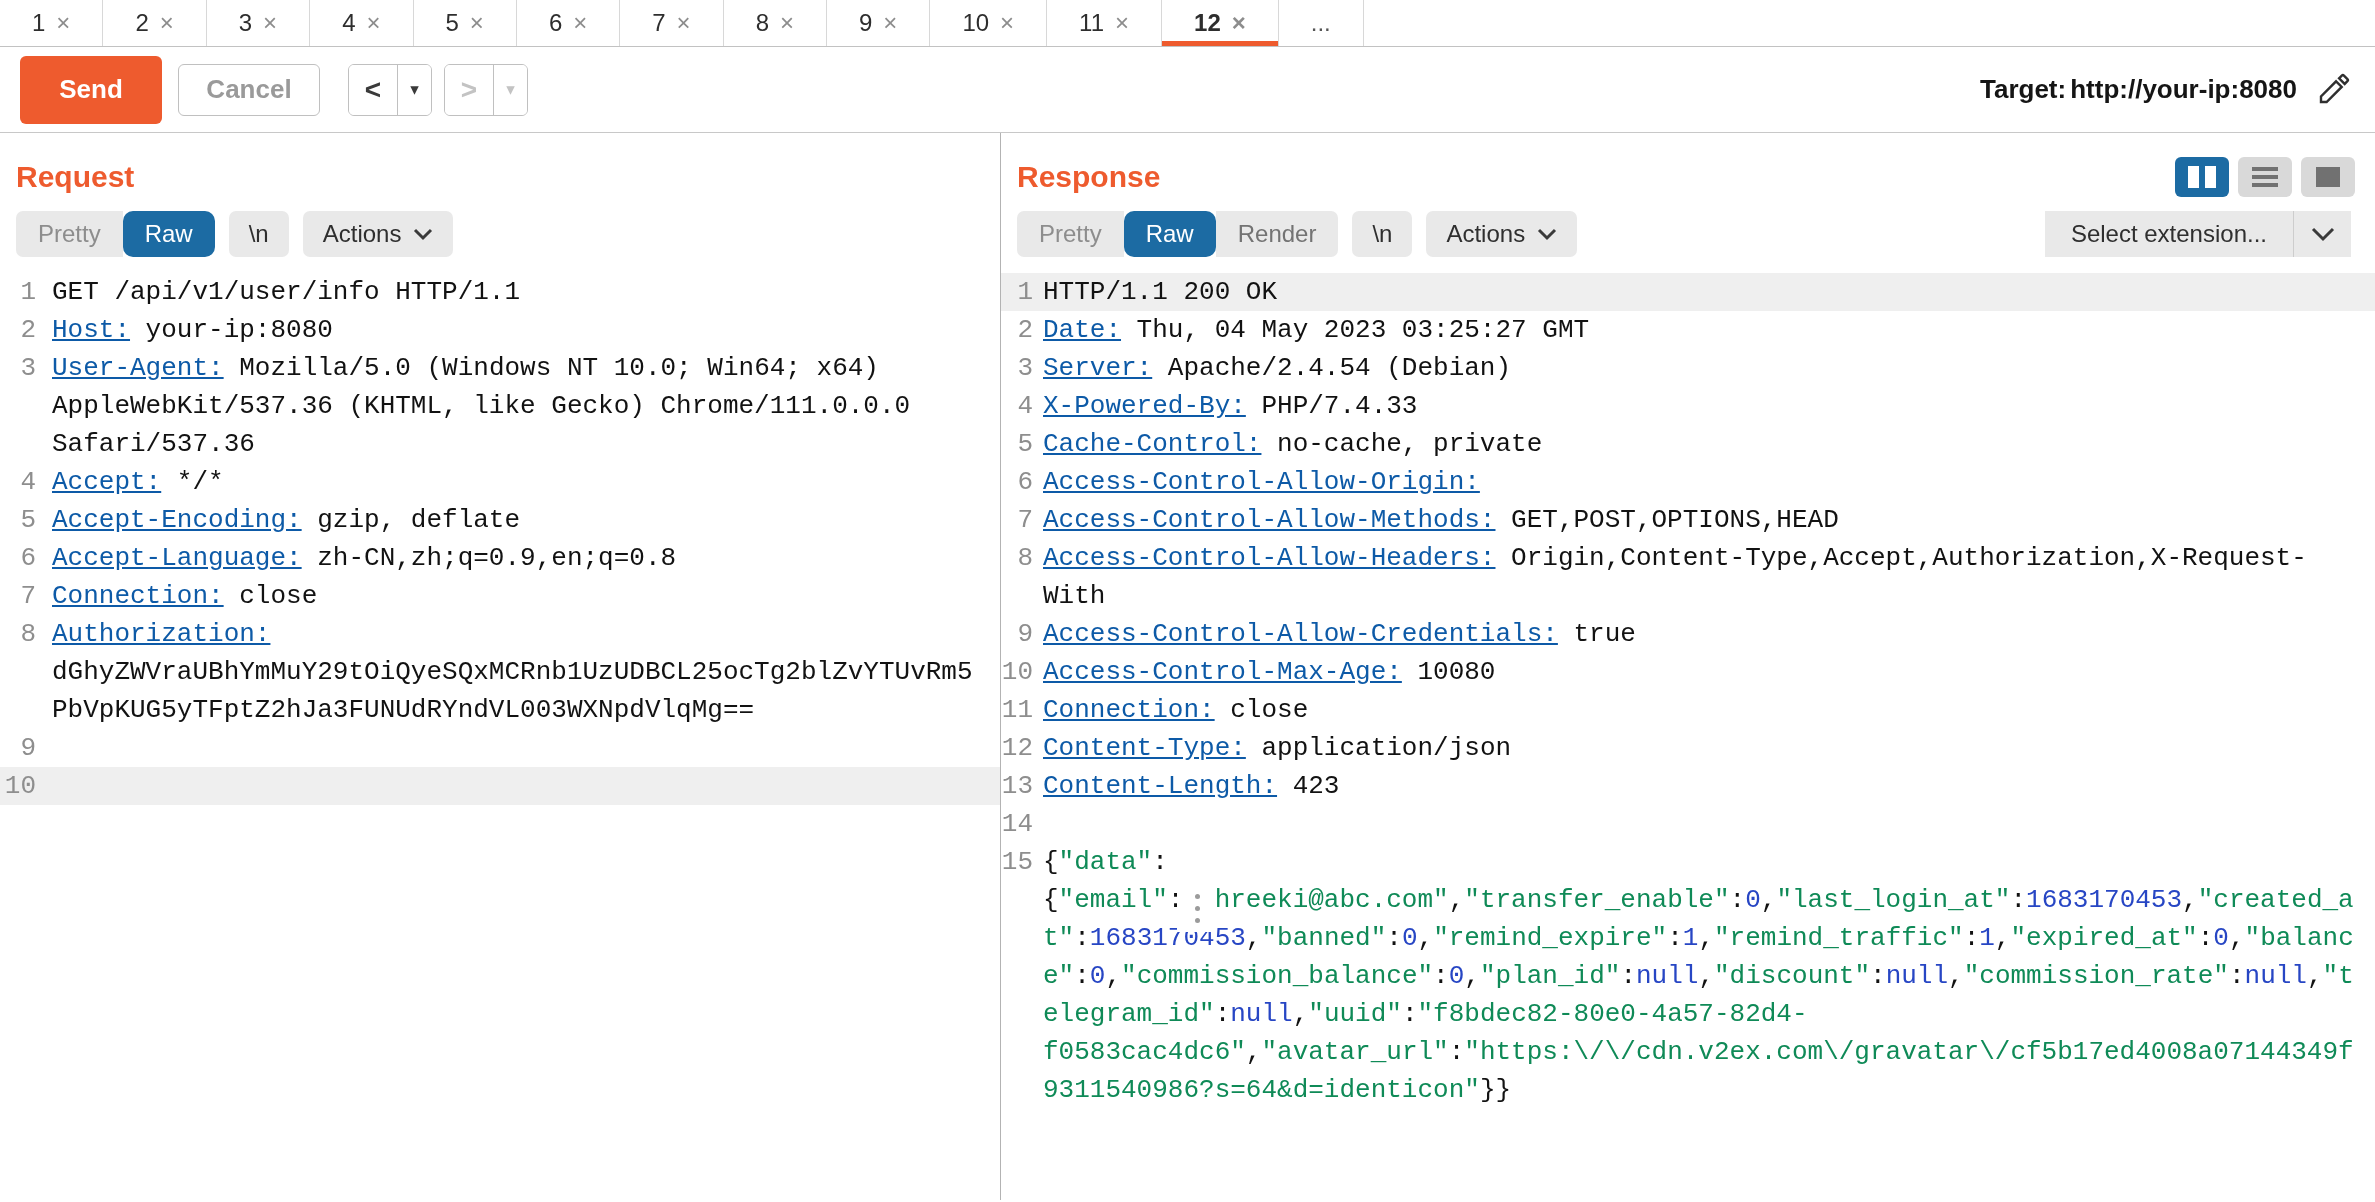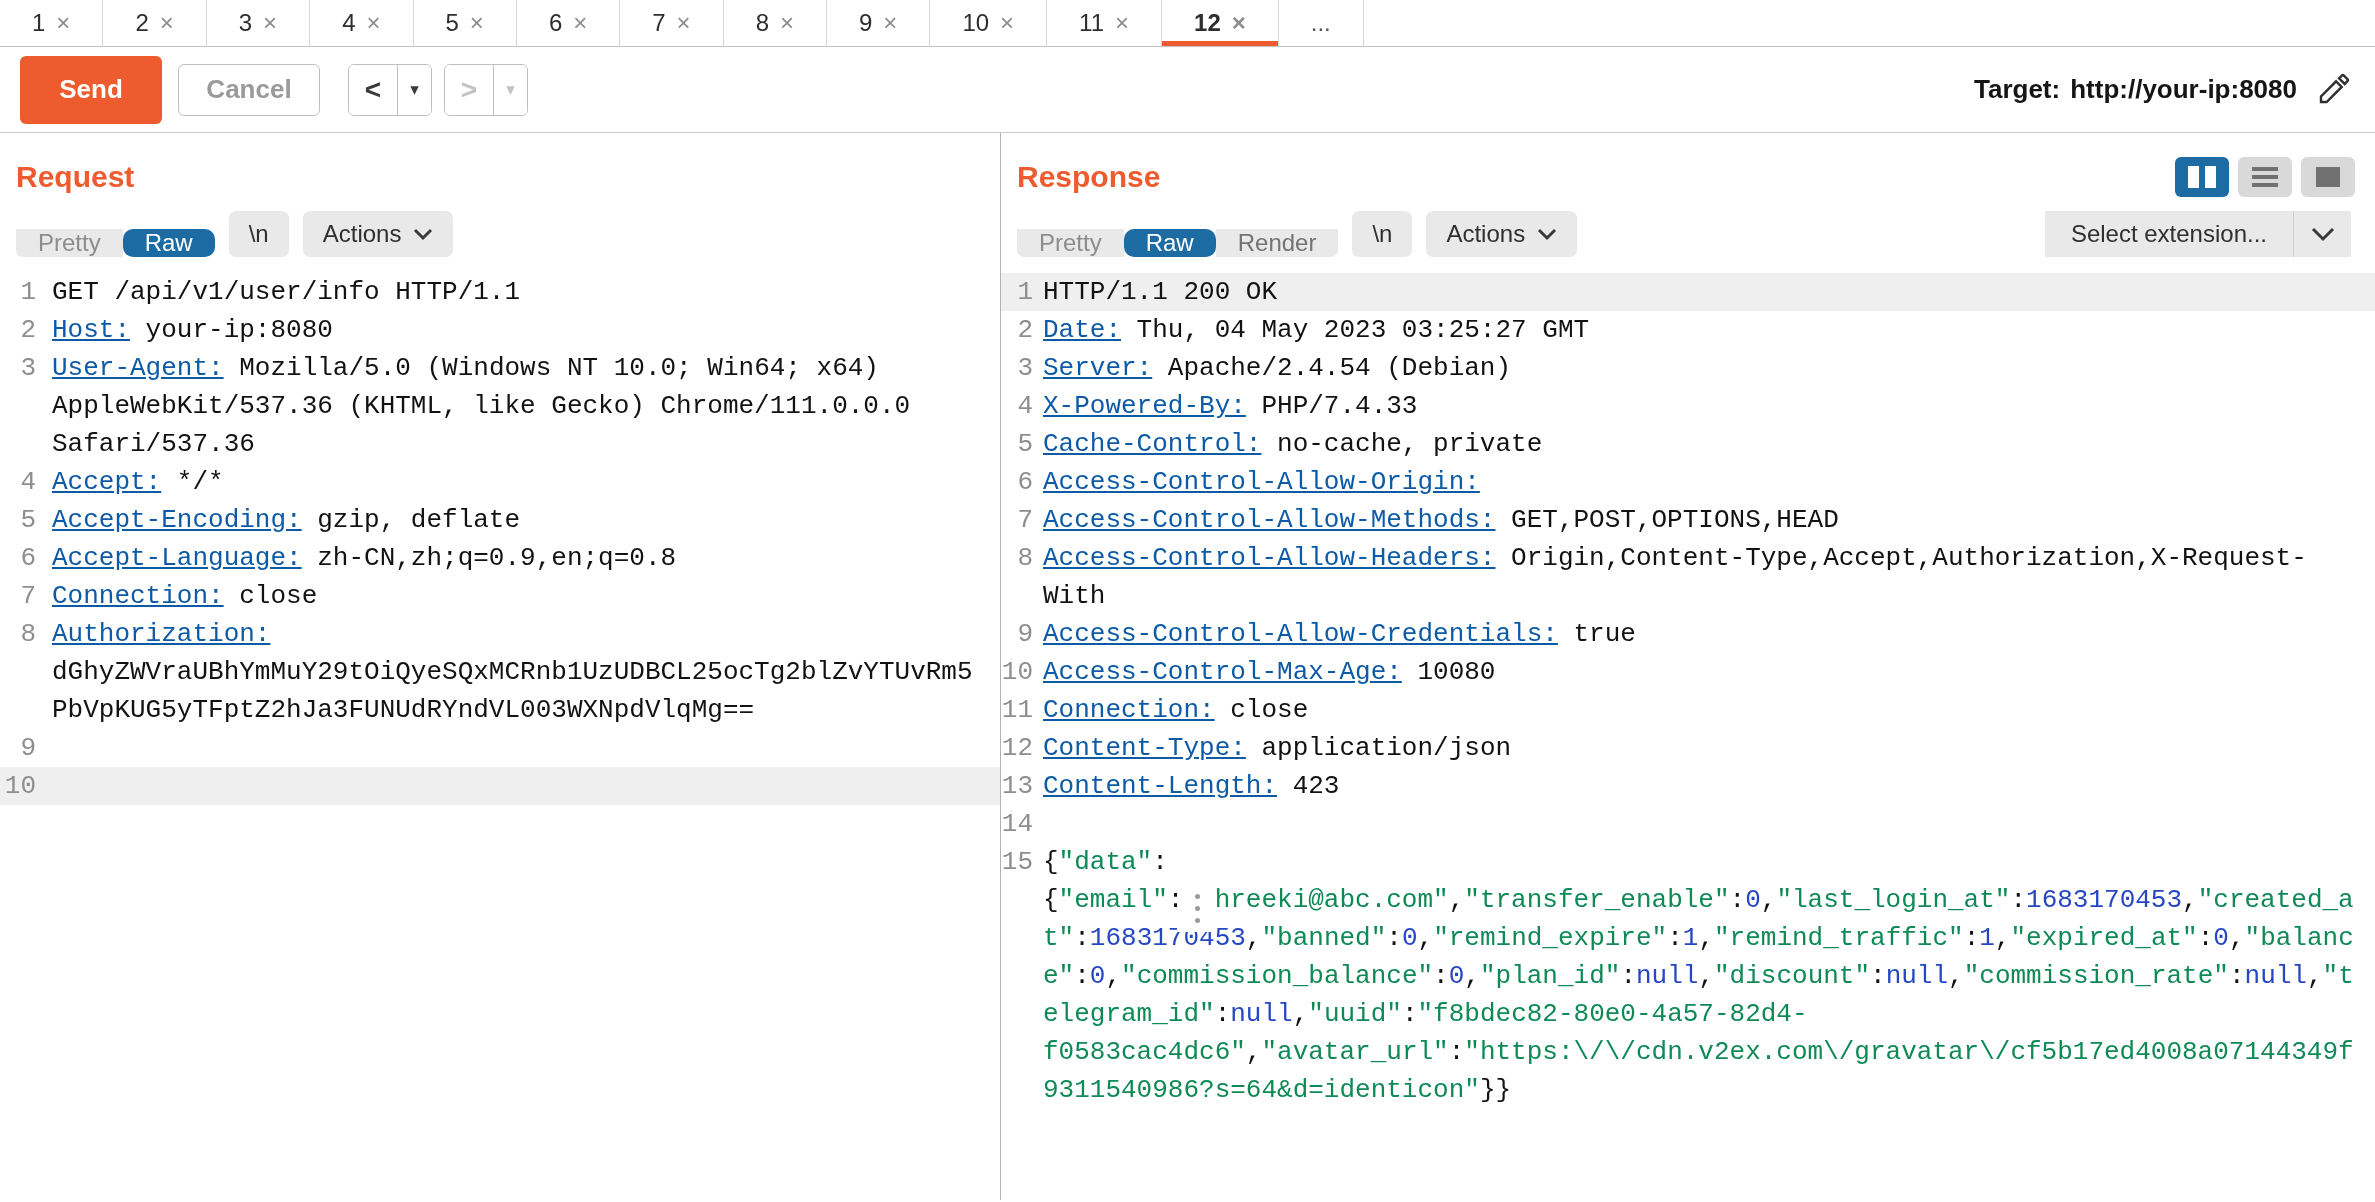--- a/index.html
+++ b/index.html
@@ -28,21 +28,21 @@
   .toolbar{height:86px;display:flex;align-items:center;padding:0 20px;border-bottom:1px solid #c8c8c8;}
   .send-btn{width:142px;height:68px;background:var(--accent);color:#fff;font-size:26px;font-weight:bold;
             border:none;border-radius:6px;font-family:inherit;cursor:pointer;}
   .cancel-btn{width:142px;height:52px;margin-left:16px;background:#fff;color:#9a9a9a;font-size:26px;font-weight:bold;
               border:1px solid #c0c0c0;border-radius:6px;font-family:inherit;cursor:pointer;}
   .nav-group{display:flex;margin-left:28px;height:52px;border:1px solid #c0c0c0;border-radius:6px;overflow:hidden;background:#fff;}
   .nav-group + .nav-group{margin-left:12px;}
   .nav-main{width:48px;border:none;background:#fff;font-size:28px;font-weight:bold;color:#3a3a3a;font-family:inherit;cursor:pointer;}
   .nav-drop{width:34px;border:none;border-left:1px solid #c0c0c0;background:#fff;font-size:17px;color:#3a3a3a;font-family:inherit;cursor:pointer;}
   .nav-group.disabled .nav-main,.nav-group.disabled .nav-drop{color:#c3c3c3;}
-  .target{margin-left:auto;font-size:26px;font-weight:bold;color:#151515;display:flex;gap:10px;white-space:nowrap;}
+  .target{margin-left:auto;font-size:26px;font-weight:bold;color:#151515;display:flex;gap:4px;white-space:nowrap;}
   .edit-icon{margin-left:18px;margin-right:4px;cursor:pointer;flex:0 0 auto;}
 
   
   .main{display:flex;height:1067px;}
   .panel{background:#fff;display:flex;flex-direction:column;}
   .request-panel{width:1001px;border-right:1px solid #b3b3b3;}
   .response-panel{flex:1;min-width:0;}
 
   .panel-head{display:flex;align-items:center;padding:22px 20px 0 16px;height:66px;}
   .panel-title{margin:0;font-size:30px;font-weight:bold;color:var(--accent);}
@@ -52,21 +52,21 @@
           display:flex;align-items:center;justify-content:center;cursor:pointer;padding:0;}
   .lt-btn.selected{background:var(--blue);}
   .lt-cols{display:flex;gap:6px;}
   .lt-cols span{width:11px;height:22px;background:#fff;display:block;}
   .lt-rows{display:flex;flex-direction:column;gap:4px;}
   .lt-rows span{width:26px;height:4px;background:#717171;display:block;}
   .lt-square{width:24px;height:20px;background:#717171;display:block;}
 
   
   .viewbar{display:flex;align-items:stretch;gap:14px;height:46px;margin-top:12px;padding:0 16px;flex:0 0 auto;}
-  .seg-group{display:flex;border-radius:7px;overflow:hidden;align-items:flex-end;}
+  .seg-group{display:flex;border-radius:7px;overflow:hidden;}
   .seg{border:none;background:#e9e9e9;color:#8d8d8d;font-size:24px;padding:0 22px;font-family:inherit;cursor:pointer;}
   .seg.selected{background:var(--blue);color:#fff;border-radius:10px;}
   .seg.disabled{color:#737373;}
   .chip{border:none;border-radius:7px;background:#e9e9e9;color:#2f2f2f;font-size:24px;padding:0 20px;
         font-family:inherit;display:flex;align-items:center;gap:12px;cursor:pointer;}
   .ext-group{margin-left:auto;margin-right:8px;display:flex;align-items:stretch;border-radius:0;overflow:hidden;background:#e9e9e9;}
   .ext-label{display:flex;align-items:center;padding:0 26px;font-size:24px;color:#2f2f2f;cursor:pointer;}
   .ext-chev{width:58px;display:flex;align-items:center;justify-content:center;border-left:1px solid #cdcdcd;cursor:pointer;}
 
   

